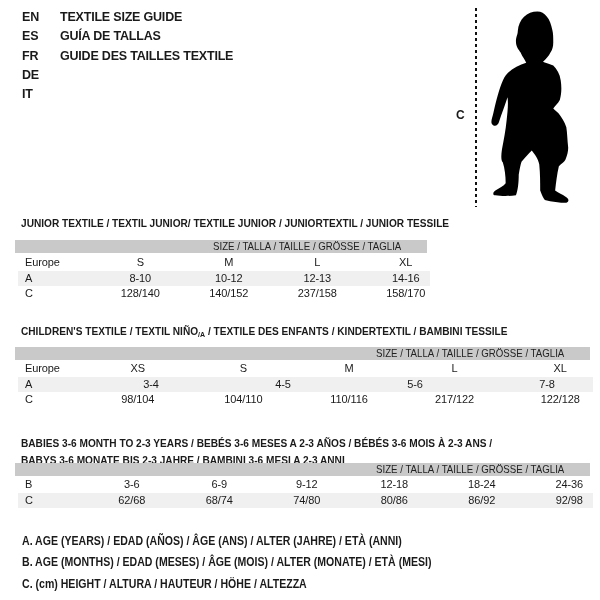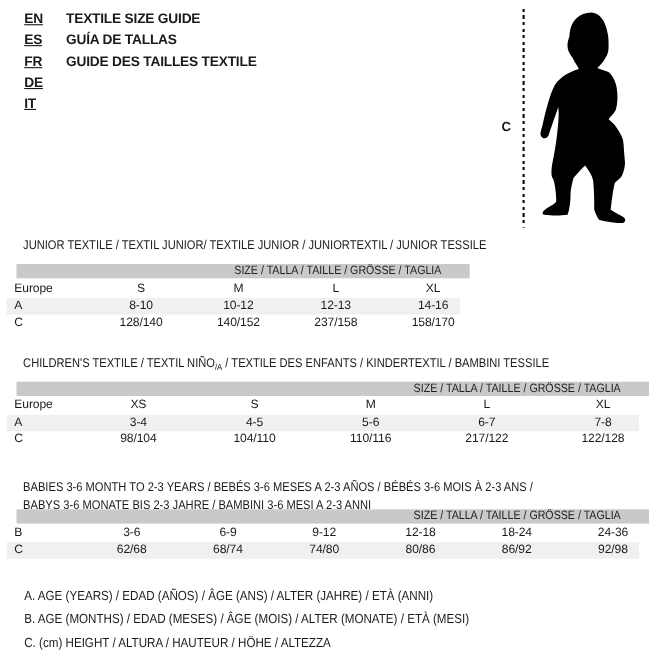--- a/index.html
+++ b/index.html
@@ -3,42 +3,42 @@
 <meta charset="utf-8">
 <style>
   html,body{margin:0;padding:0;background:#fff;}
   .canvas{
     position:relative;width:600px;height:600px;background:#ffffff;overflow:hidden;
     font-family:"Liberation Sans","DejaVu Sans",sans-serif;color:#1a1a1a;
   }
   
   .lang-block{position:absolute;top:8px;left:22px;font-size:12.5px;font-weight:700;letter-spacing:-0.2px;}
   .lang-row{display:flex;height:19.3px;line-height:19.3px;white-space:nowrap;}
-  .lang-code{width:38px;text-decoration:underline;}
+  .lang-code{width:38px;}
   
   .measure-line{position:absolute;left:475px;top:8px;width:2px;height:199px;
     background:repeating-linear-gradient(to bottom,#111 0 3px,transparent 3px 6px);}
   .measure-label{position:absolute;left:456px;top:108px;font-size:12px;font-weight:700;}
   .baby{position:absolute;left:487px;top:2px;}
   
-  .t-title{position:absolute;left:21px;font-size:11.5px;font-weight:400;white-space:nowrap;}
+  .t-title{position:absolute;left:21px;font-size:11.5px;font-weight:700;white-space:nowrap;}
   .cond{display:inline-block;transform:scaleX(0.88);transform-origin:0 50%;white-space:nowrap;}
   .size-bar{position:absolute;left:15px;height:13px;line-height:13px;background:#c9c9c9;
     font-size:11px;color:#222;padding-left:7px;box-sizing:border-box;text-align:right;}
-  .trow{position:absolute;left:6px;display:flex;height:15.5px;line-height:15.5px;font-size:11px;letter-spacing:-0.1px;gap:40px;}
+  .trow{position:absolute;left:18px;display:flex;height:15.5px;line-height:15.5px;font-size:11px;letter-spacing:-0.1px;gap:40px;}
   .trow .lbl{padding-left:7px;text-align:left;box-sizing:border-box;}
   .trow .c{flex:1;text-align:center;}
   .alt{background:#f0f0f0;}
   .w-t1{width:412px;} .w-t1 .lbl{width:58px;}
   .w-t23{width:575px;}
   .w-t2 .lbl{width:47px;}
   .w-t3 .lbl{width:50px;}
   .babies-title{line-height:17px;margin-top:12px;}
   
-  .footnotes{position:absolute;left:22px;top:531px;font-size:12px;font-weight:400;}
+  .footnotes{position:absolute;left:22px;top:531px;font-size:12px;font-weight:700;}
   .footnotes .fl{height:21.3px;line-height:21.3px;white-space:nowrap;}
 </style>
 </head>
 <body>
 
 <div class="canvas">
 
   <div class="lang-block">
     <div class="lang-row">
       <span class="lang-code">EN</span>
@@ -116,21 +116,20 @@
     <span class="c">S</span>
     <span class="c">M</span>
     <span class="c">L</span>
     <span class="c">XL</span>
   </div>
   <div class="trow w-t23 w-t2 alt" style="top:376.5px;">
     <span class="lbl">A</span>
     <span class="c">3-4</span>
     <span class="c">4-5</span>
     <span class="c">5-6</span>
-    <span class="c">6-7</span>
     <span class="c">7-8</span>
   </div>
   <div class="trow w-t23 w-t2" style="top:392px;">
     <span class="lbl">C</span>
     <span class="c">98/104</span>
     <span class="c">104/110</span>
     <span class="c">110/116</span>
     <span class="c">217/122</span>
     <span class="c">122/128</span>
   </div>

